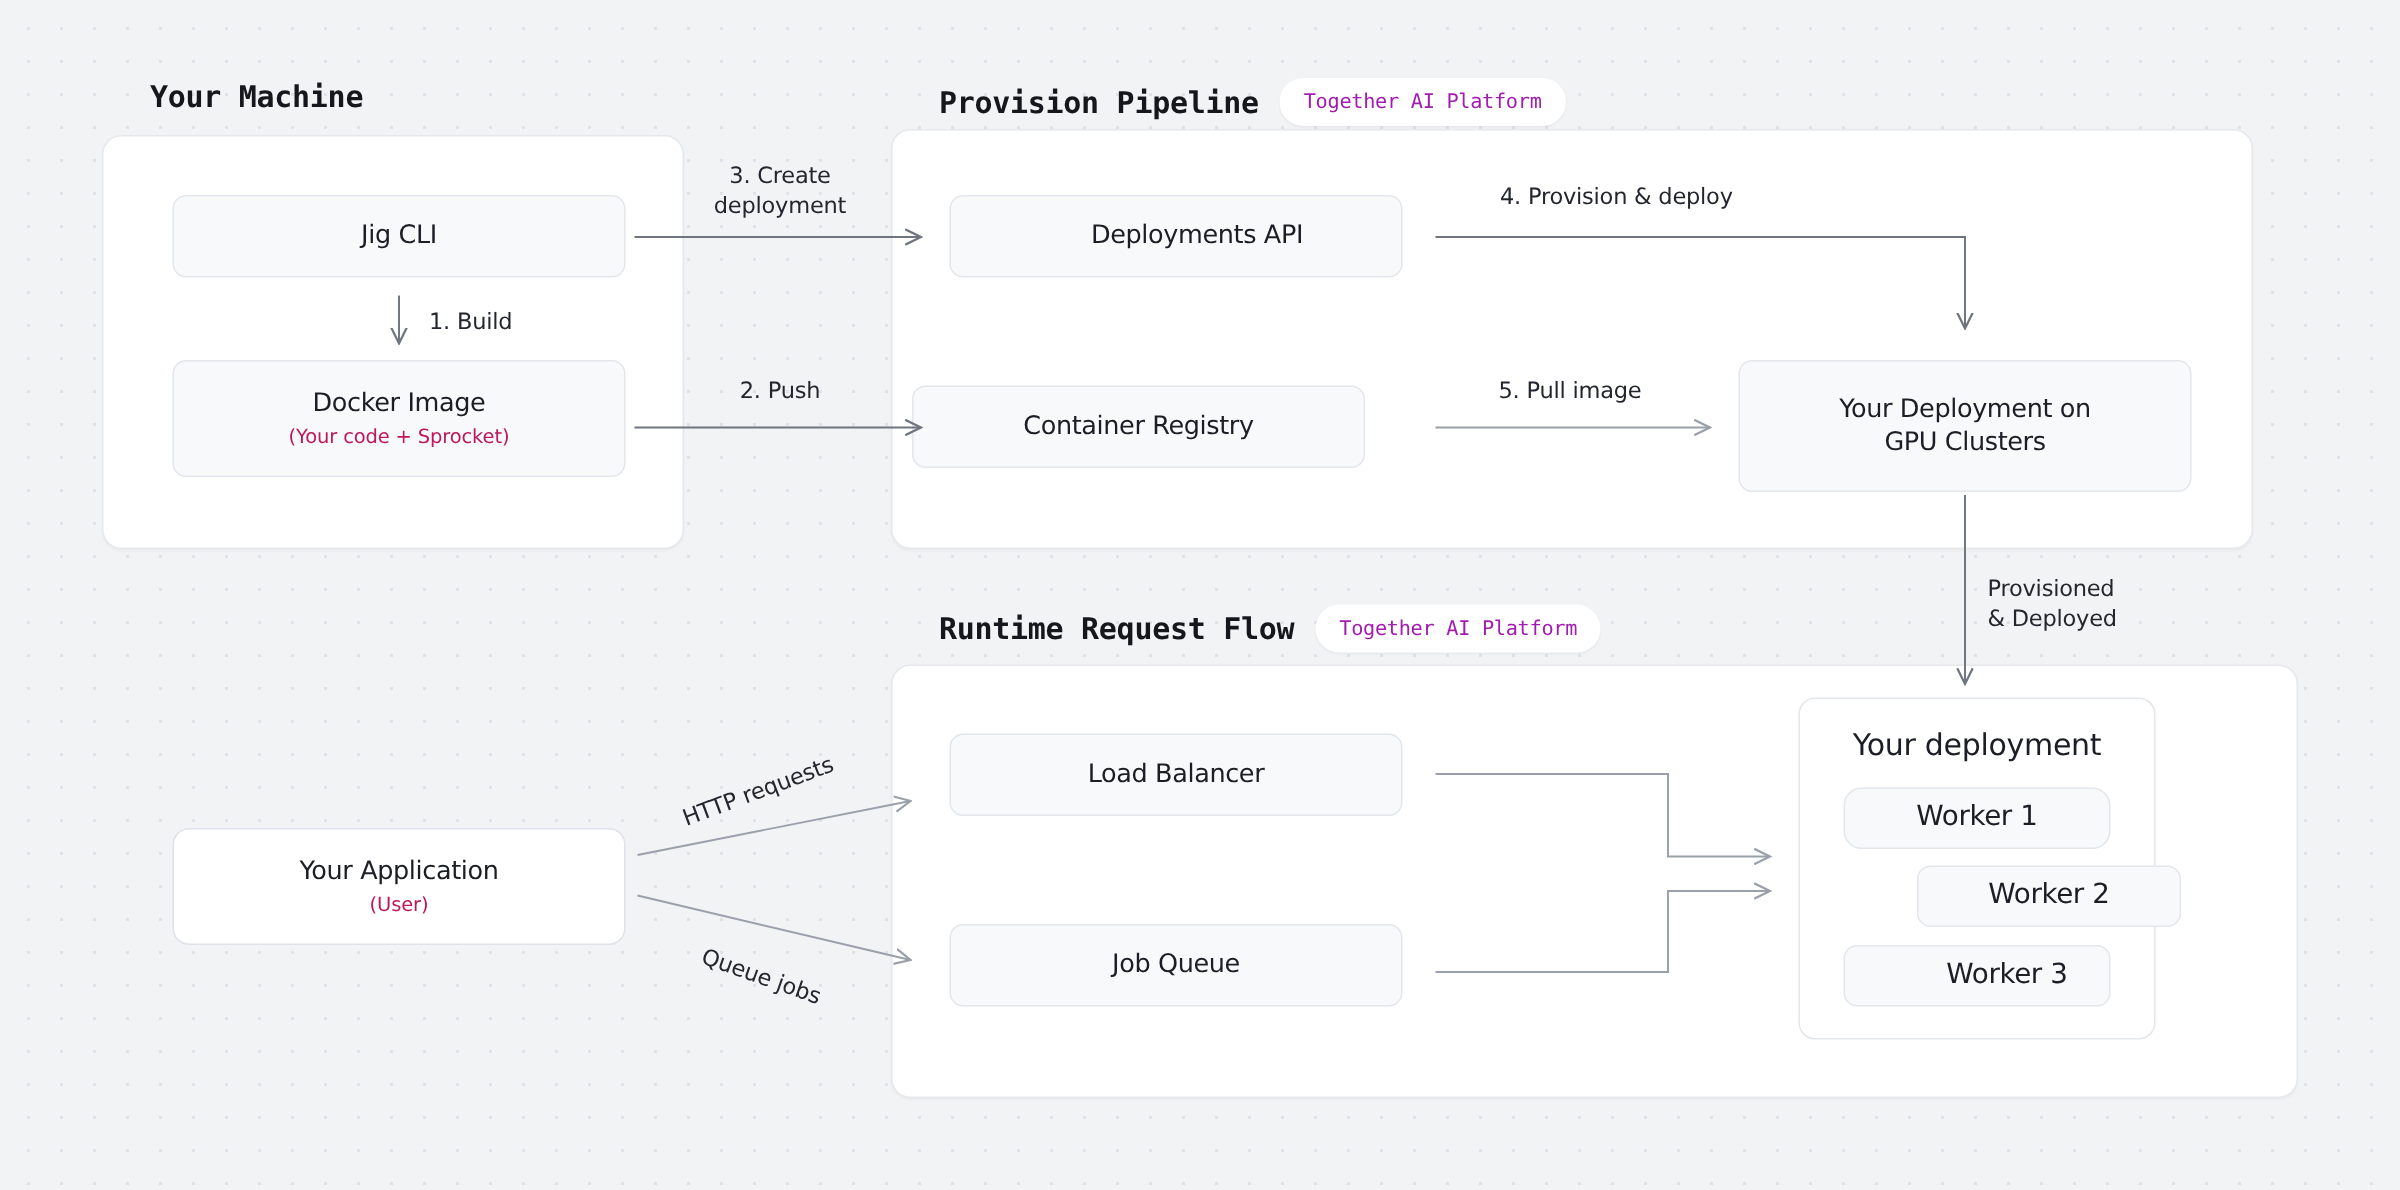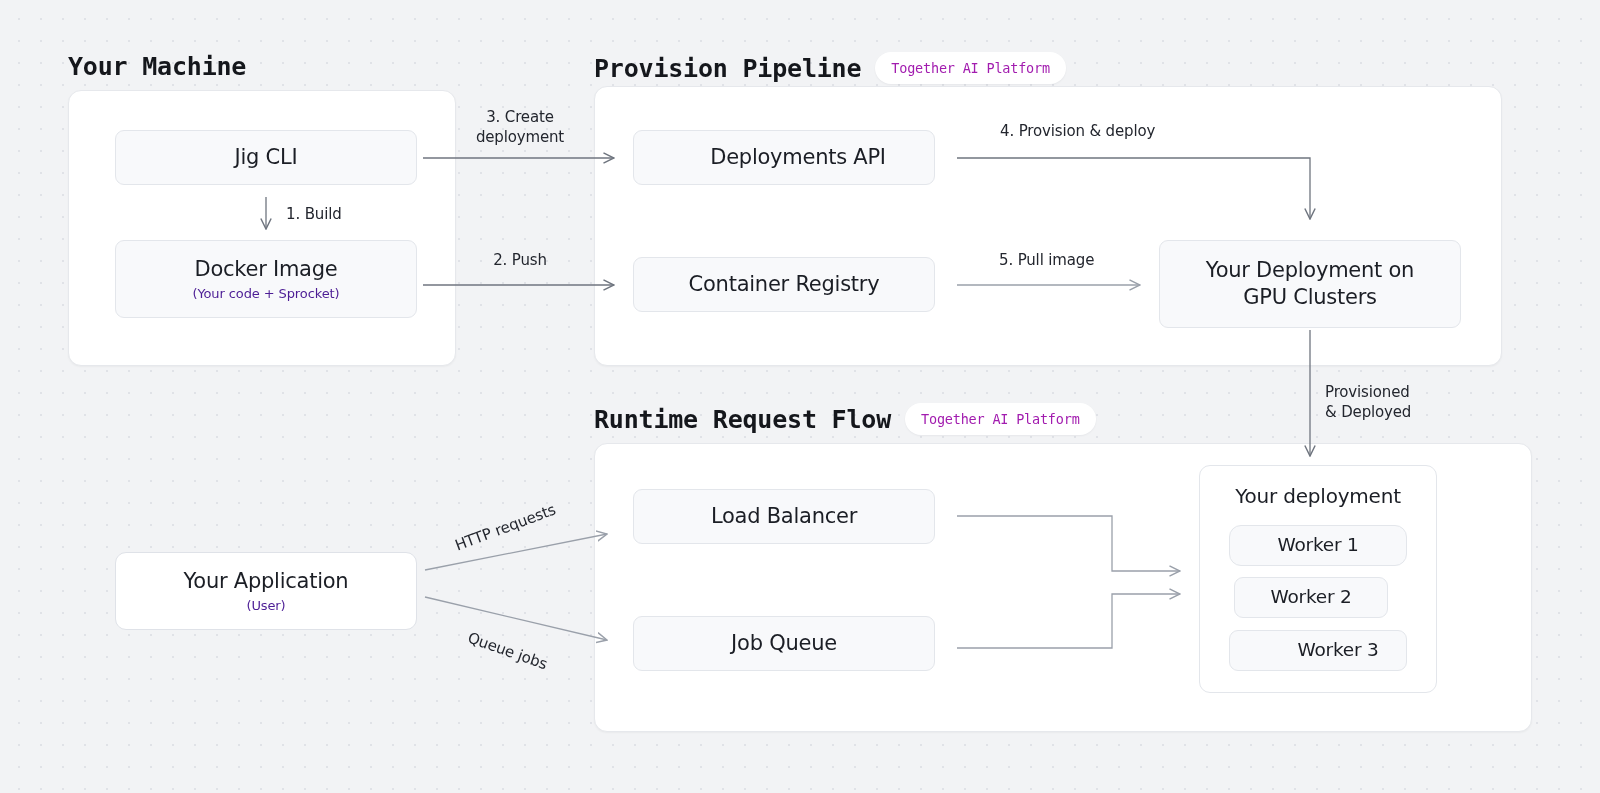--- a/index.html
+++ b/index.html
@@ -26,24 +26,25 @@
   
   .sec-head {
     position: absolute;
     display: flex;
     align-items: center;
     gap: 14px;
     white-space: nowrap;
   }
   .sec-title {
     font-family: "DejaVu Sans Mono", monospace;
-    font-size: 25px;
+    font-size: 20px;
     font-weight: 700;
     color: #15171c;
     letter-spacing: -0.2px;
+    margin-left: 32px;
   }
   .sec-badge {
     font-family: "DejaVu Sans Mono", monospace;
     font-size: 13.5px;
     color: #a21caf;
     background: #ffffff;
     border-radius: 999px;
     padding: 8px 16px 8px 16px;
     letter-spacing: -0.2px;
     box-shadow: 0 1px 2px rgba(18,22,33,.05);
@@ -70,29 +71,29 @@
     align-items: center;
     justify-content: center;
     text-align: center;
   }
   .node.white {
     background: #ffffff;
     border-color: #dfe2e8;
     border-radius: 11px;
   }
   .node-label {
-    font-size: 21px;
+    font-size: 17px;
     color: #1b1e25;
     letter-spacing: -0.25px;
     line-height: 1.22;
   }
   .node-label.two-line { line-height: 1.3; }
   .node-sub {
     font-size: 13px;
-    color: #4c1d95;
+    color: #be185d;
     margin-top: 4px;
     letter-spacing: -0.1px;
   }
   .node.small .node-label { font-size: 18.5px; }
 
   
   .group-box {
     position: absolute;
     box-sizing: border-box;
     background: #ffffff;
@@ -163,21 +164,21 @@
 
   <div class="node" style="left:115px; top:240px; width:302px; height:78px;">
     <div class="node-label">Docker Image</div>
     <div class="node-sub">(Your code + Sprocket)</div>
   </div>
 
   <div class="node" style="left:633px; top:130px; width:302px; height:55px;padding-left:28px;">
     <div class="node-label">Deployments API</div>
   </div>
 
-  <div class="node" style="left:633px; top:257px; width:302px; height:55px;">
+  <div class="node" style="left:608px; top:257px; width:302px; height:55px;">
     <div class="node-label">Container Registry</div>
   </div>
 
   <div class="node white" style="left:115px; top:552px; width:302px; height:78px;">
     <div class="node-label">Your Application</div>
     <div class="node-sub">(User)</div>
   </div>
 
   <div class="node" style="left:1159px; top:240px; width:302px; height:88px;">
     <div class="node-label two-line">Your Deployment on</div>
@@ -192,21 +193,21 @@
     <div class="node-label">Job Queue</div>
   </div>
 
   <div class="group-box" style="left:1199px; top:465px; width:238px; height:228px;">
     <div class="group-title" style="top:18px;">Your deployment</div>
   </div>
 
   <div class="node small" style="left:1229px; top:525px; width:178px; height:41px;border-radius:12px;">
     <div class="node-label">Worker 1</div>
   </div>
-  <div class="node small" style="left:1234px; top:577px; width:154px; height:41px;">
+  <div class="node small" style="left:1278px; top:577px; width:176px; height:41px;">
     <div class="node-label">Worker 2</div>
   </div>
   <div class="node small" style="left:1229px; top:630px; width:178px; height:41px;padding-left:40px;">
     <div class="node-label">Worker 3</div>
   </div>
 
   <svg class="wires" viewBox="0 0 1600 793">
     <defs>
       <marker id="ah" viewBox="0 0 10 10" refX="9" refY="5" markerWidth="9" markerHeight="9" orient="auto-start-reverse">
         <path d="M 0 0.6 L 9 5 L 0 9.4" fill="none" stroke="#9aa0aa" stroke-width="1.25"></path>

